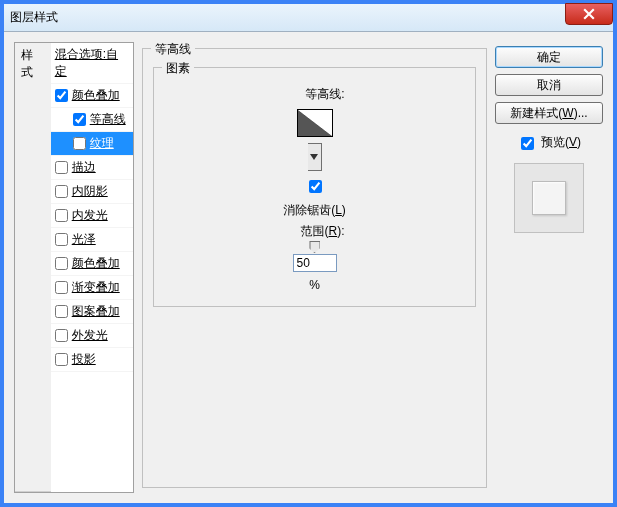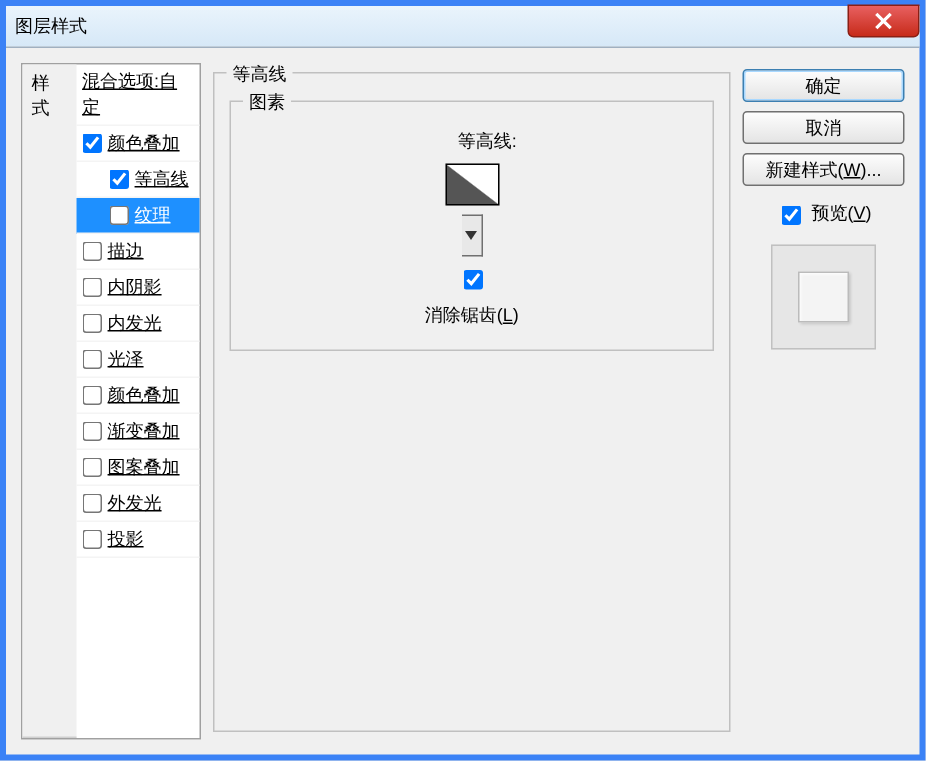--- a/index.html
+++ b/index.html
@@ -123,20 +123,30 @@
               </div>
             <div class="dd-arrow">
               <svg width="8" height="6" viewBox="0 0 8 6">
                   <path d="M0 0 L8 0 L4 6 Z" fill="#333"></path>
                 </svg>
             </div>
             <input type="checkbox" id="aa" checked="" style="">
             <label for="aa"><span>消除锯齿(</span><span class="underline">L</span><span>)</span></label>
           </div>
 
+          <div class="row">
+            <span class="row-label"><span>范围(</span><span class="underline">R</span><span>):</span></span>
+            <div class="slider-wrap">
+              <div class="slider-track">
+                  <div class="slider-thumb" style="left:50%"></div>
+                </div>
+            </div>
+            <input class="num-input" value="50" style="">
+            <span>%</span>
+          </div>
         </div>
       </div>
     </div>
 
     <div class="right">
       <div class="btn default">
           <span>确定</span>
         </div>
       <div class="btn">
           <span>取消</span>

